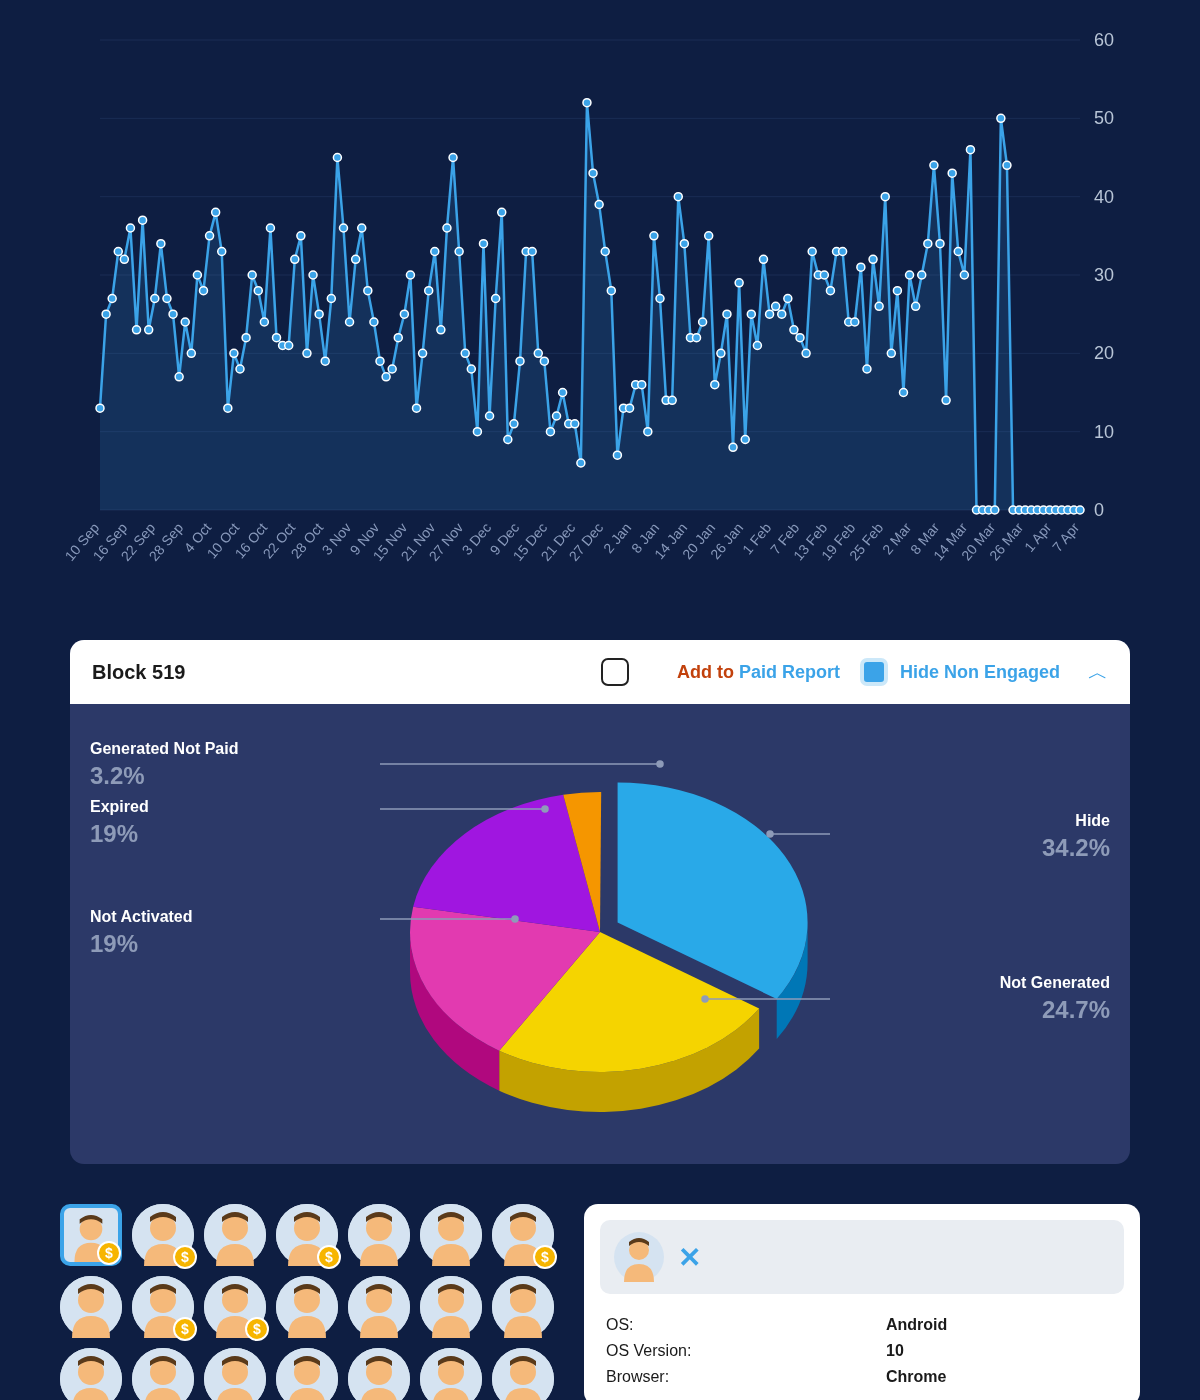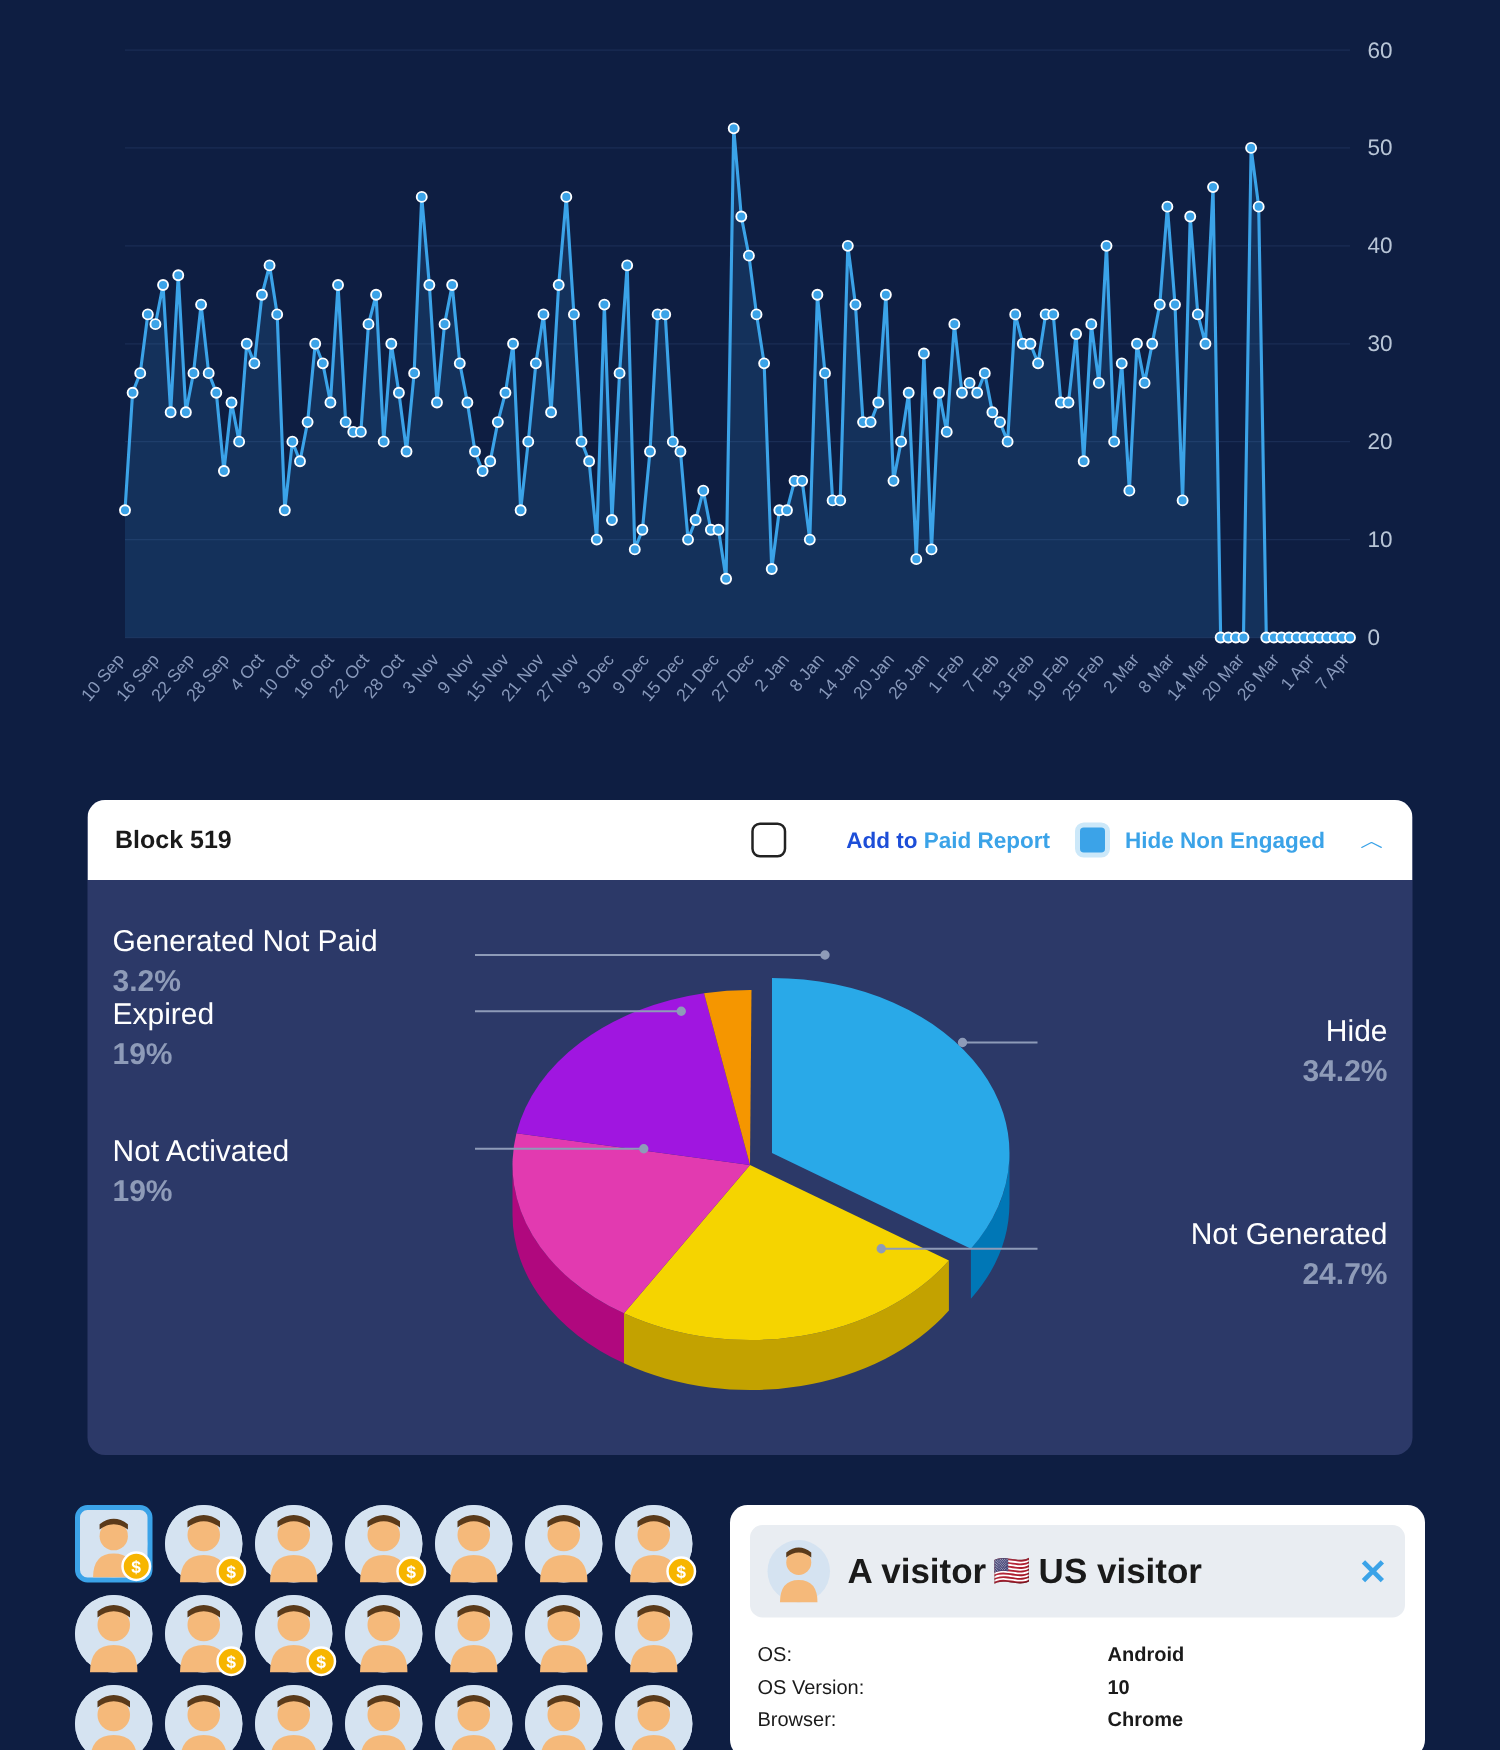--- a/index.html
+++ b/index.html
@@ -35,33 +35,33 @@
   padding: 18px 22px;
   display: flex;
   align-items: center;
   gap: 20px;
 }
 .pie-title { font-size: 20px; font-weight: bold; color: #1a1a1a; flex: 1; }
 .checkbox-wrap { display: flex; align-items: center; gap: 12px; font-size: 18px; }
 .cb { width: 28px; height: 28px; border-radius: 7px; }
 .cb-empty { border: 2.5px solid #222; background: #fff; }
 .cb-filled { background: #3ba3e8; border: 4px solid #cce8f9; }
-.add-to { color: #1d4ed8; font-weight: 600; margin-left: 36px; }
+.add-to { color: #c2410c; font-weight: 600; margin-left: 36px; }
 .sales-report { color: #3ba3e8; font-weight: 600; }
 .hide-non { color: #3ba3e8; font-weight: 600; }
 .chevron { color: #3ba3e8; font-size: 20px; margin-left: 8px; cursor: pointer; }
 
 .pie-body {
   padding: 30px 20px 50px;
   position: relative;
   height: 460px;
 }
 .pie-svg { position: absolute; left: 50%; top: 50%; transform: translate(-50%,-48%); }
 .pie-label { position: absolute; color: #fff; }
-.pie-label .name { font-size: 24px; font-weight: normal; }
+.pie-label .name { font-size: 16px; font-weight: bold; }
 .pie-label .pct { font-size: 24px; color: #8e9bb8; font-weight: 600; margin-top: 4px; }
 .pie-label.right { text-align: right; }
 .leader { position: absolute; stroke: #8e9bb8; stroke-width: 1.5; fill: none; }
 .leader circle { fill: #8e9bb8; }
 
 .bottom-row {
   display: flex;
   gap: 30px;
   padding: 40px 60px 0;
   align-items: flex-start;
@@ -532,25 +532,20 @@
     </div>
   <div class="visitor-card">
     <div class="visitor-header">
       <div class="small-avatar">
         <svg viewBox="0 0 50 50">
             <circle cx="25" cy="18" r="10" fill="#f5b97a"></circle>
             <path d="M10 50 Q10 32 25 32 Q40 32 40 50 Z" fill="#f5b97a"></path>
             <path d="M15 14 Q25 6 35 14 L35 10 Q25 2 15 10 Z" fill="#5a3a1a"></path>
           </svg>
       </div>
-      <div class="visitor-title">
-        <span>A visitor </span>
-        <span class="flag">🇺🇸</span>
-        <span>US visitor</span>
-      </div>
       <span class="close-x">✕</span>
     </div>
     <div class="visitor-details" id="visitor-details">
         <div class="detail-row">
           <div class="k">OS:</div>
           <div class="v">Android</div>
         </div>
         <div class="detail-row">
           <div class="k">OS Version:</div>
           <div class="v">10</div>

